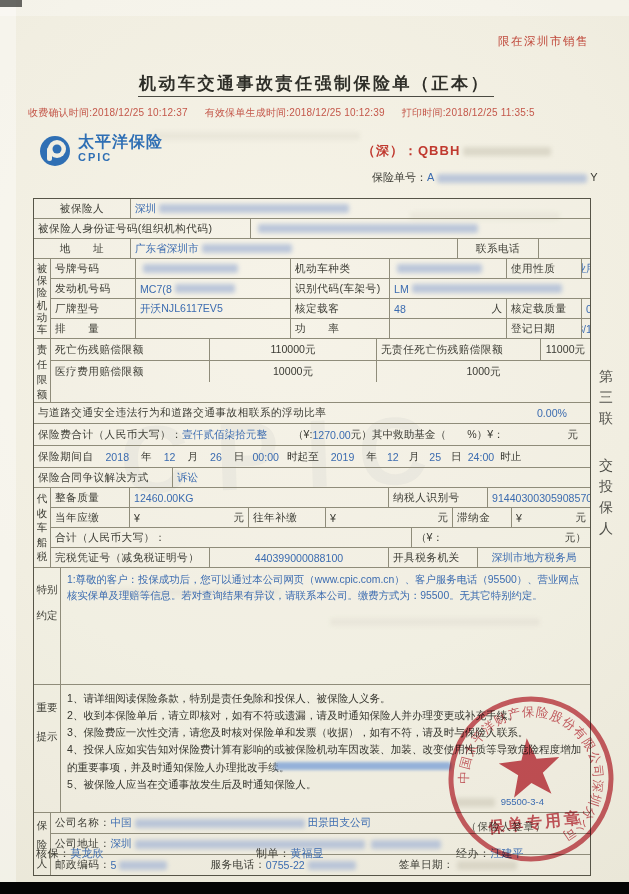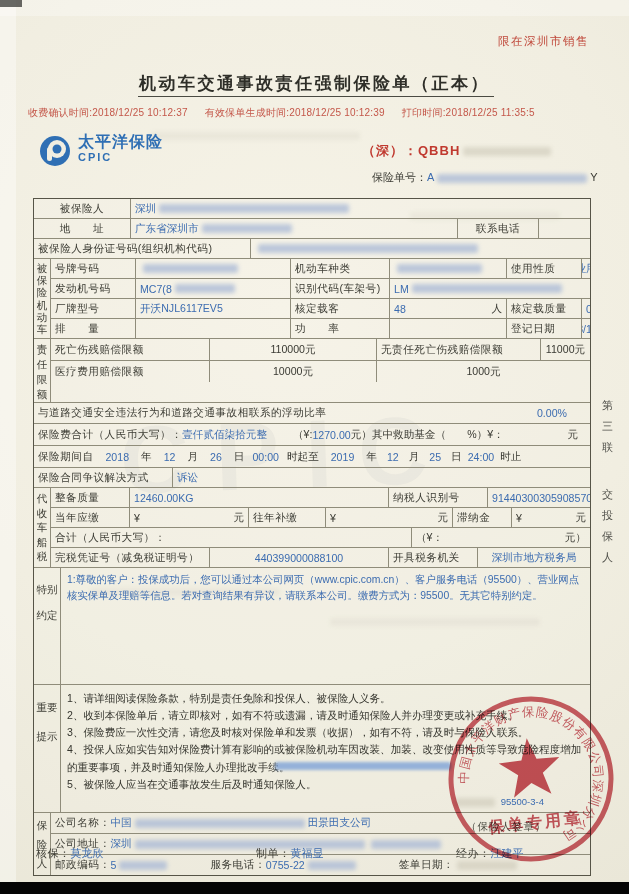--- a/index.html
+++ b/index.html
@@ -70,21 +70,21 @@
   .ins-row{display:flex;align-items:center;height:20px;padding:0 4px;white-space:nowrap;overflow:hidden;}
   .gap40{display:inline-block;width:40px;}
 
   
   .footer-names{position:absolute;left:36px;top:846px;width:556px;font-size:11px;white-space:nowrap;}
   .footer-names .grp{position:absolute;top:0;}
   .g1{left:0;} .g2{left:220px;} .g3{left:420px;}
 
   
   .margin-strip{position:absolute;left:599px;top:366px;width:14px;text-align:right;
-                font-size:11px;color:#50504a;word-break:break-all;line-height:21px;margin-top:29px;}
+                font-size:14px;color:#50504a;word-break:break-all;line-height:21px;}
   .margin-strip .blk2{margin-top:26px;}
 
   
   .stamp{position:absolute;left:436px;top:684px;width:190px;height:190px;transform:rotate(-6deg);
          mix-blend-mode:multiply;opacity:.92;}
   .sign-note{position:absolute;left:466px;top:820px;font-size:10.5px;color:#4a4a40;letter-spacing:1px;}
   .svc-frag{position:absolute;left:452px;top:796px;font-size:9.5px;color:#3c6cb0;white-space:nowrap;}
 
   
   .watermark{position:absolute;left:120px;top:400px;font-size:96px;font-weight:bold;
@@ -139,34 +139,34 @@
 
       <div class="row h19">
         <div class="c w88 lab ctr">被保险人</div>
         <div class="c flex1">
           <span class="b">深圳</span>
           <span class="redact" style="width:190px"></span>
         </div>
       </div>
 
       <div class="row h19">
+        <div class="c w208 lab">被保险人身份证号码(组织机构代码)</div>
+        <div class="c flex1">
+          <span class="redact" style="width:220px"></span>
+        </div>
+      </div>
+
+      <div class="row h19">
         <div class="c w88 lab ctr">地　　址</div>
         <div class="c w318">
           <span class="b">广东省深圳市</span>
           <span class="redact" style="width:90px"></span>
         </div>
         <div class="c w72 lab ctr">联系电话</div>
         <div class="c flex1"></div>
-      </div>
-
-      <div class="row h19">
-        <div class="c w208 lab">被保险人身份证号码(组织机构代码)</div>
-        <div class="c flex1">
-          <span class="redact" style="width:220px"></span>
-        </div>
       </div>
 
       <div class="sect">
         <div class="vlabel lh12">被保险机动车</div>
         <div class="sect-rows">
           <div class="row h19">
             <div class="c w76 lab">号牌号码</div>
             <div class="c w146">
                 <span class="redact" style="width:95px"></span>
               </div>

